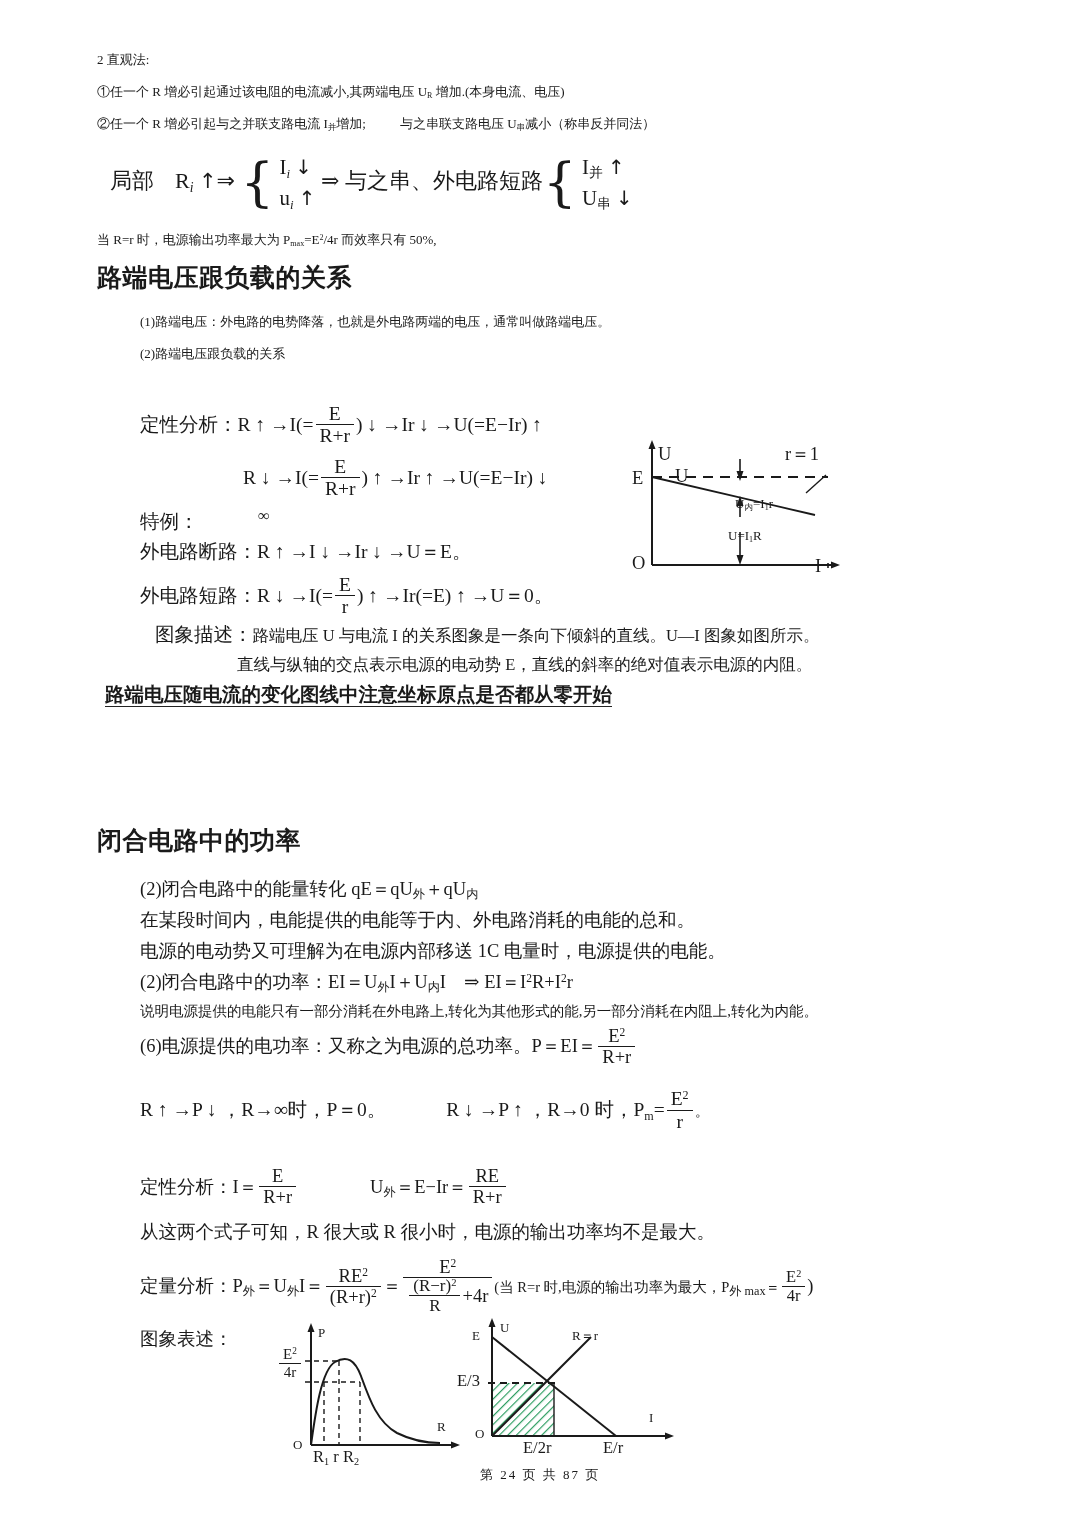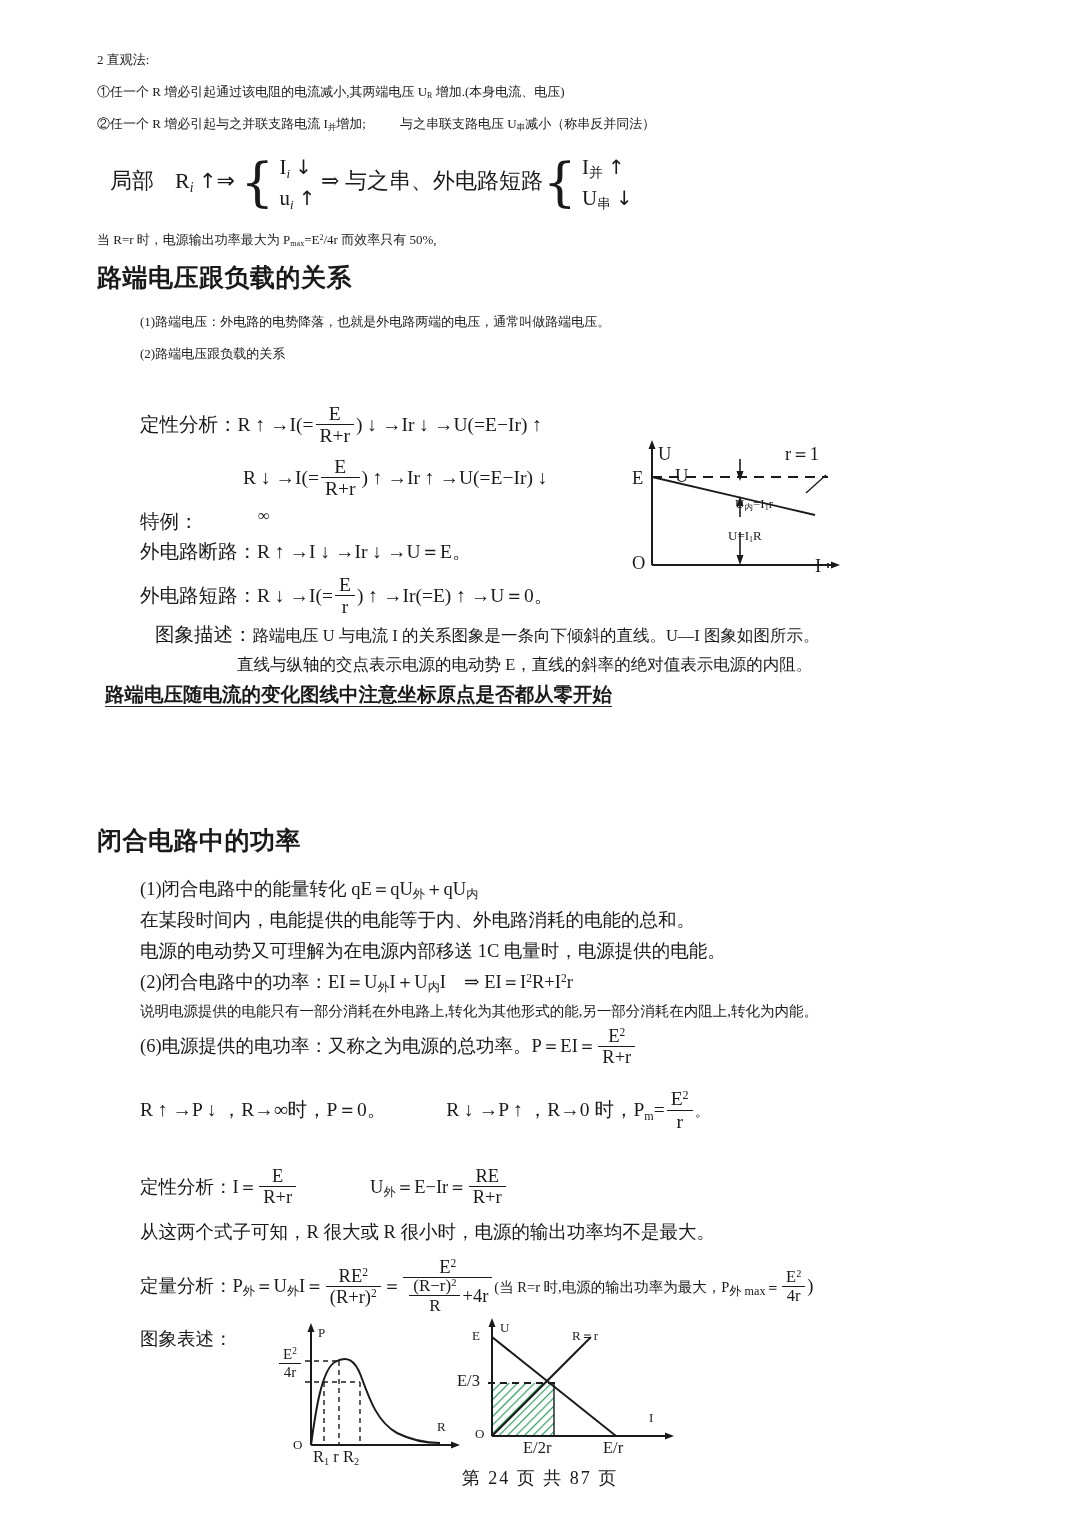--- a/index.html
+++ b/index.html
@@ -24,21 +24,21 @@
   .sm{font-size:.66em;vertical-align:-.22em;}
   .frac{display:inline-block;vertical-align:middle;text-align:center;margin:0 2px;position:relative;top:-1px;}
   .frac .num{display:block;padding:0 4px;line-height:1.05;}
   .frac .den{display:block;border-top:1.4px solid #1a1a1a;padding:0 4px;line-height:1.15;}
   .arw{font-family:"DejaVu Sans",sans-serif;font-size:.95em;}
   .ra{font-family:"DejaVu Sans",sans-serif;}
   .brace{display:inline-block;font-size:2.4em;vertical-align:middle;font-family:"DejaVu Serif",serif;position:relative;top:-1px;}
   .stk{display:inline-block;vertical-align:middle;text-align:left;line-height:1.45;font-size:.95em;}
   .gbox{position:absolute;}
   .under{border-bottom:1.2px solid #222;padding-bottom:1px;}
-  .footer{position:absolute;width:100%;text-align:center;font-size:18px;letter-spacing:2px;}
+  .footer{position:absolute;width:100%;text-align:center;font-size:13px;letter-spacing:2px;}
 </style>
 </head>
 <body>
 
 <div class="page">
 
   <div class="ln t17" style="left:97px;top:53px;">2 直观法:</div>
 
   <div class="ln t17" style="left:97px;top:85px;">
     <span>①任一个 R 增必引起通过该电阻的电流减小,其两端电压 U</span><sub>R</sub><span> 增加.(本身电流、电压)</span>
@@ -126,21 +126,21 @@
 
   <div class="ln t19" style="left:155px;top:625px;">
     <span>图象描述：</span><span class="t16">路端电压 U 与电流 I 的关系图象是一条向下倾斜的直线。U—I 图象如图所示。</span>
   </div>
   <div class="ln t16" style="left:237px;top:657px;">直线与纵轴的交点表示电源的电动势 E，直线的斜率的绝对值表示电源的内阻。</div>
   <div class="ln t19 bold under" style="left:105px;top:685px;">路端电压随电流的变化图线中注意坐标原点是否都从零开始</div>
 
   <div class="ln head" style="left:97px;top:828px;font-family:'DejaVu Sans',sans-serif;">闭合电路中的功率</div>
 
   <div class="ln t18" style="left:140px;top:880px;">
-    <span>(1)闭合电路中的能量转化 qE＝qU</span><span class="sm">外</span><span>＋qU</span><span class="sm">内</span>
+    <span>(2)闭合电路中的能量转化 qE＝qU</span><span class="sm">外</span><span>＋qU</span><span class="sm">内</span>
   </div>
   <div class="ln t18" style="left:140px;top:911px;">在某段时间内，电能提供的电能等于内、外电路消耗的电能的总和。</div>
   <div class="ln t18" style="left:140px;top:942px;">电源的电动势又可理解为在电源内部移送 1C 电量时，电源提供的电能。</div>
 
   <div class="ln t18" style="left:140px;top:973px;">
     <span>(2)闭合电路中的功率：EI＝U</span><span class="sm">外</span><span>I＋U</span><span class="sm">内</span><span>I</span><span style="display:inline-block;width:18px;"></span><span>⇒ EI＝I</span><sup>2</sup><span>R+I</span><sup>2</sup><span>r</span>
   </div>
   <div class="ln t14" style="left:140px;top:1004px;">说明电源提供的电能只有一部分消耗在外电路上,转化为其他形式的能,另一部分消耗在内阻上,转化为内能。</div>
 
   <div class="ln t18" style="left:140px;top:1027px;">

